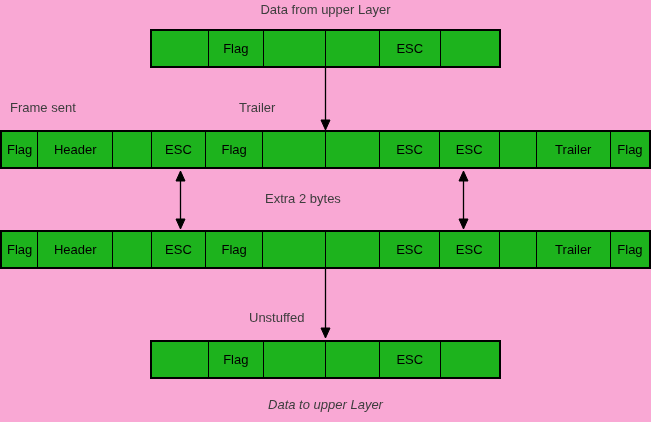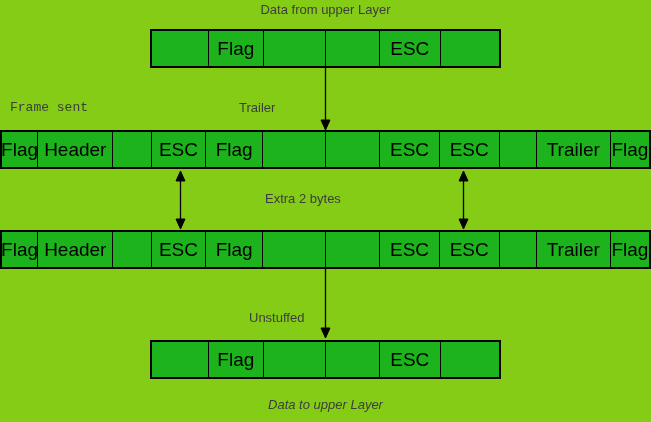--- a/index.html
+++ b/index.html
@@ -1,33 +1,33 @@
 <!DOCTYPE html>
 <html style="--cell-fill: #1db31d; --border: #000000; --label-text: #3d3d3d;"><head>
 <meta charset="utf-8">
 <style>
   html,body{margin:0;padding:0;background:#ffffff;}
   .canvas{
-    position:relative;width:651px;height:422px;background:#84cc16;overflow:hidden;
+    position:relative;width:651px;height:422px;background:#f9a8d4;overflow:hidden;
     font-family:"Liberation Sans", sans-serif;
   }
   .label{
     position:absolute;font-size:13px;line-height:15px;color:var(--label-text,#3d3d3d);
     white-space:nowrap;
   }
   .title{text-align:center;}
   .bar{
     position:absolute;height:39px;box-sizing:border-box;
     border:2px solid var(--border,#000);display:flex;align-items:stretch;
     background:var(--cell-fill,#1db31d);
   }
   .cell{
     box-sizing:border-box;display:flex;align-items:center;justify-content:center;
     background:var(--cell-fill,#1db31d);border-right:1px solid var(--border,#000);
-    font-size:19px;color:#000;overflow:hidden;
+    font-size:13px;color:#000;overflow:hidden;
   }
   .cell:last-child{border-right:none;}
   .overlay{position:absolute;left:0;top:0;pointer-events:none;}
   .overlay line{stroke:#000;stroke-width:1.3;}
   .overlay polygon{fill:#000;stroke:#000;}
 </style>
 </head>
 <body>
 
 <div class="canvas">
@@ -36,21 +36,21 @@
 
   <div class="bar" style="left:150px;top:29px;width:351px;">
       <div class="cell" style="flex: 57 57 0px;"></div>
       <div class="cell" style="flex: 56 56 0px;">Flag</div>
       <div class="cell" style="flex: 63 63 0px;"></div>
       <div class="cell" style="flex: 54 54 0px;"></div>
       <div class="cell" style="flex: 61 61 0px;">ESC</div>
       <div class="cell" style="flex: 60 60 0px;"></div>
     </div>
 
-  <div class="label" style="left:10px;top:100px;font-family:Liberation Mono, monospace;">Frame sent</div>
+  <div class="label" style="left:10px;top:100px;">Frame sent</div>
   <div class="label" style="left:239px;top:100px;">Trailer</div>
 
   <div class="bar" style="left:0px;top:130px;width:651px;">
       <div class="cell" style="flex: 36 36 0px;">Flag</div>
       <div class="cell" style="flex: 76 76 0px;">Header</div>
       <div class="cell" style="flex: 38 38 0px;"></div>
       <div class="cell" style="flex: 55 55 0px;">ESC</div>
       <div class="cell" style="flex: 57 57 0px;">Flag</div>
       <div class="cell" style="flex: 63 63 0px;"></div>
       <div class="cell" style="flex: 55 55 0px;"></div>

